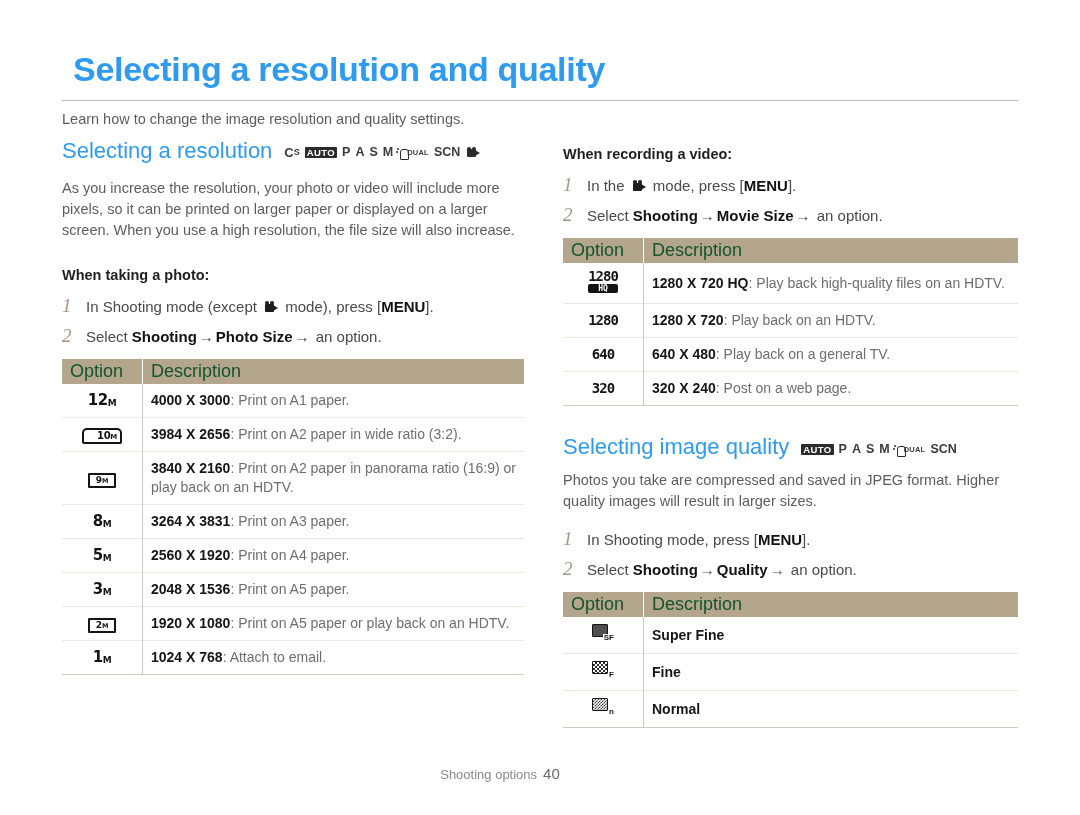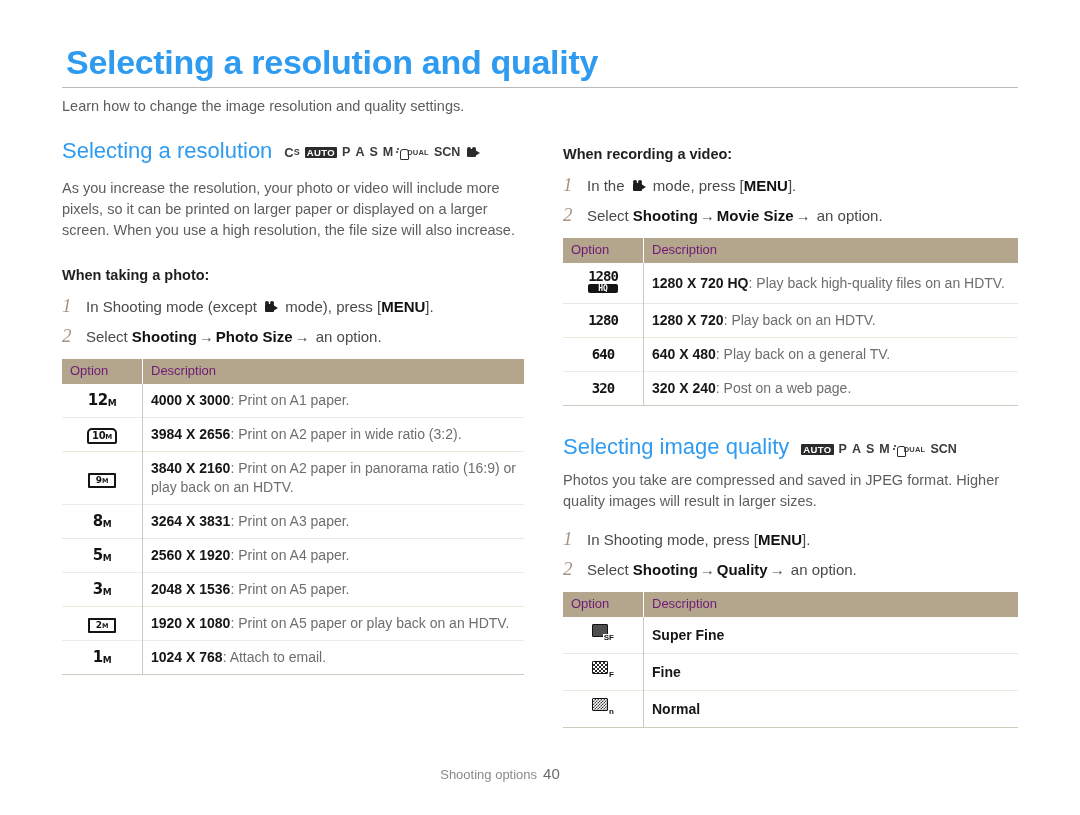--- a/index.html
+++ b/index.html
@@ -29,21 +29,21 @@
     left: 62px;
     top: 38px;
     width: 956px;
   }
   .page-title {
     font-size: 34px;
     font-weight: bold;
     color: #2e9bf0;
     letter-spacing: -0.3px;
     line-height: 40px;
-    margin: 4px;
+    margin: 11px;
     white-space: nowrap;
   }
   .title-rule {
     margin-top: 5px;
     border-top: 1px solid #b9b9b9;
     width: 956px;
     height: 0;
   }
   .subtitle {
     margin-top: 9px;
@@ -244,22 +244,22 @@
 
   
   table.opt-table {
     border-collapse: collapse;
     width: 100%;
     margin-top: 12px;
     table-layout: fixed;
   }
   table.opt-table thead th {
     background: #b3a68c;
-    color: #701a75;
-    font-size: 13px;
+    color: #14532d;
+    font-size: 18px;
     font-weight: normal;
     text-align: left;
     padding: 4px 8px 5px 8px;
     line-height: 16px;
   }
   table.opt-table thead th.th-opt {
     width: 64px;
     border-right: 1px solid #ffffff;
     text-align: left;
   }
@@ -299,21 +299,21 @@
   }
   .ic-plain sup {
     font-size: 9px;
     vertical-align: baseline;
     position: relative;
     top: 1px;
   }
   .ic-box {
     border: 2px solid #141414;
     border-radius: 5px 5px 2px 2px;
-    padding: 1px 3px 1px 3px;
+    padding: 1px 3px 1px 13px;
     font-size: 10px;
     letter-spacing: -0.3px;
   }
   .ic-box sup { font-size: 7px; vertical-align: baseline; }
   .ic-wide {
     border: 2px solid #141414;
     border-radius: 1px;
     padding: 1px 6px;
     font-size: 9px;
     letter-spacing: -0.2px;

